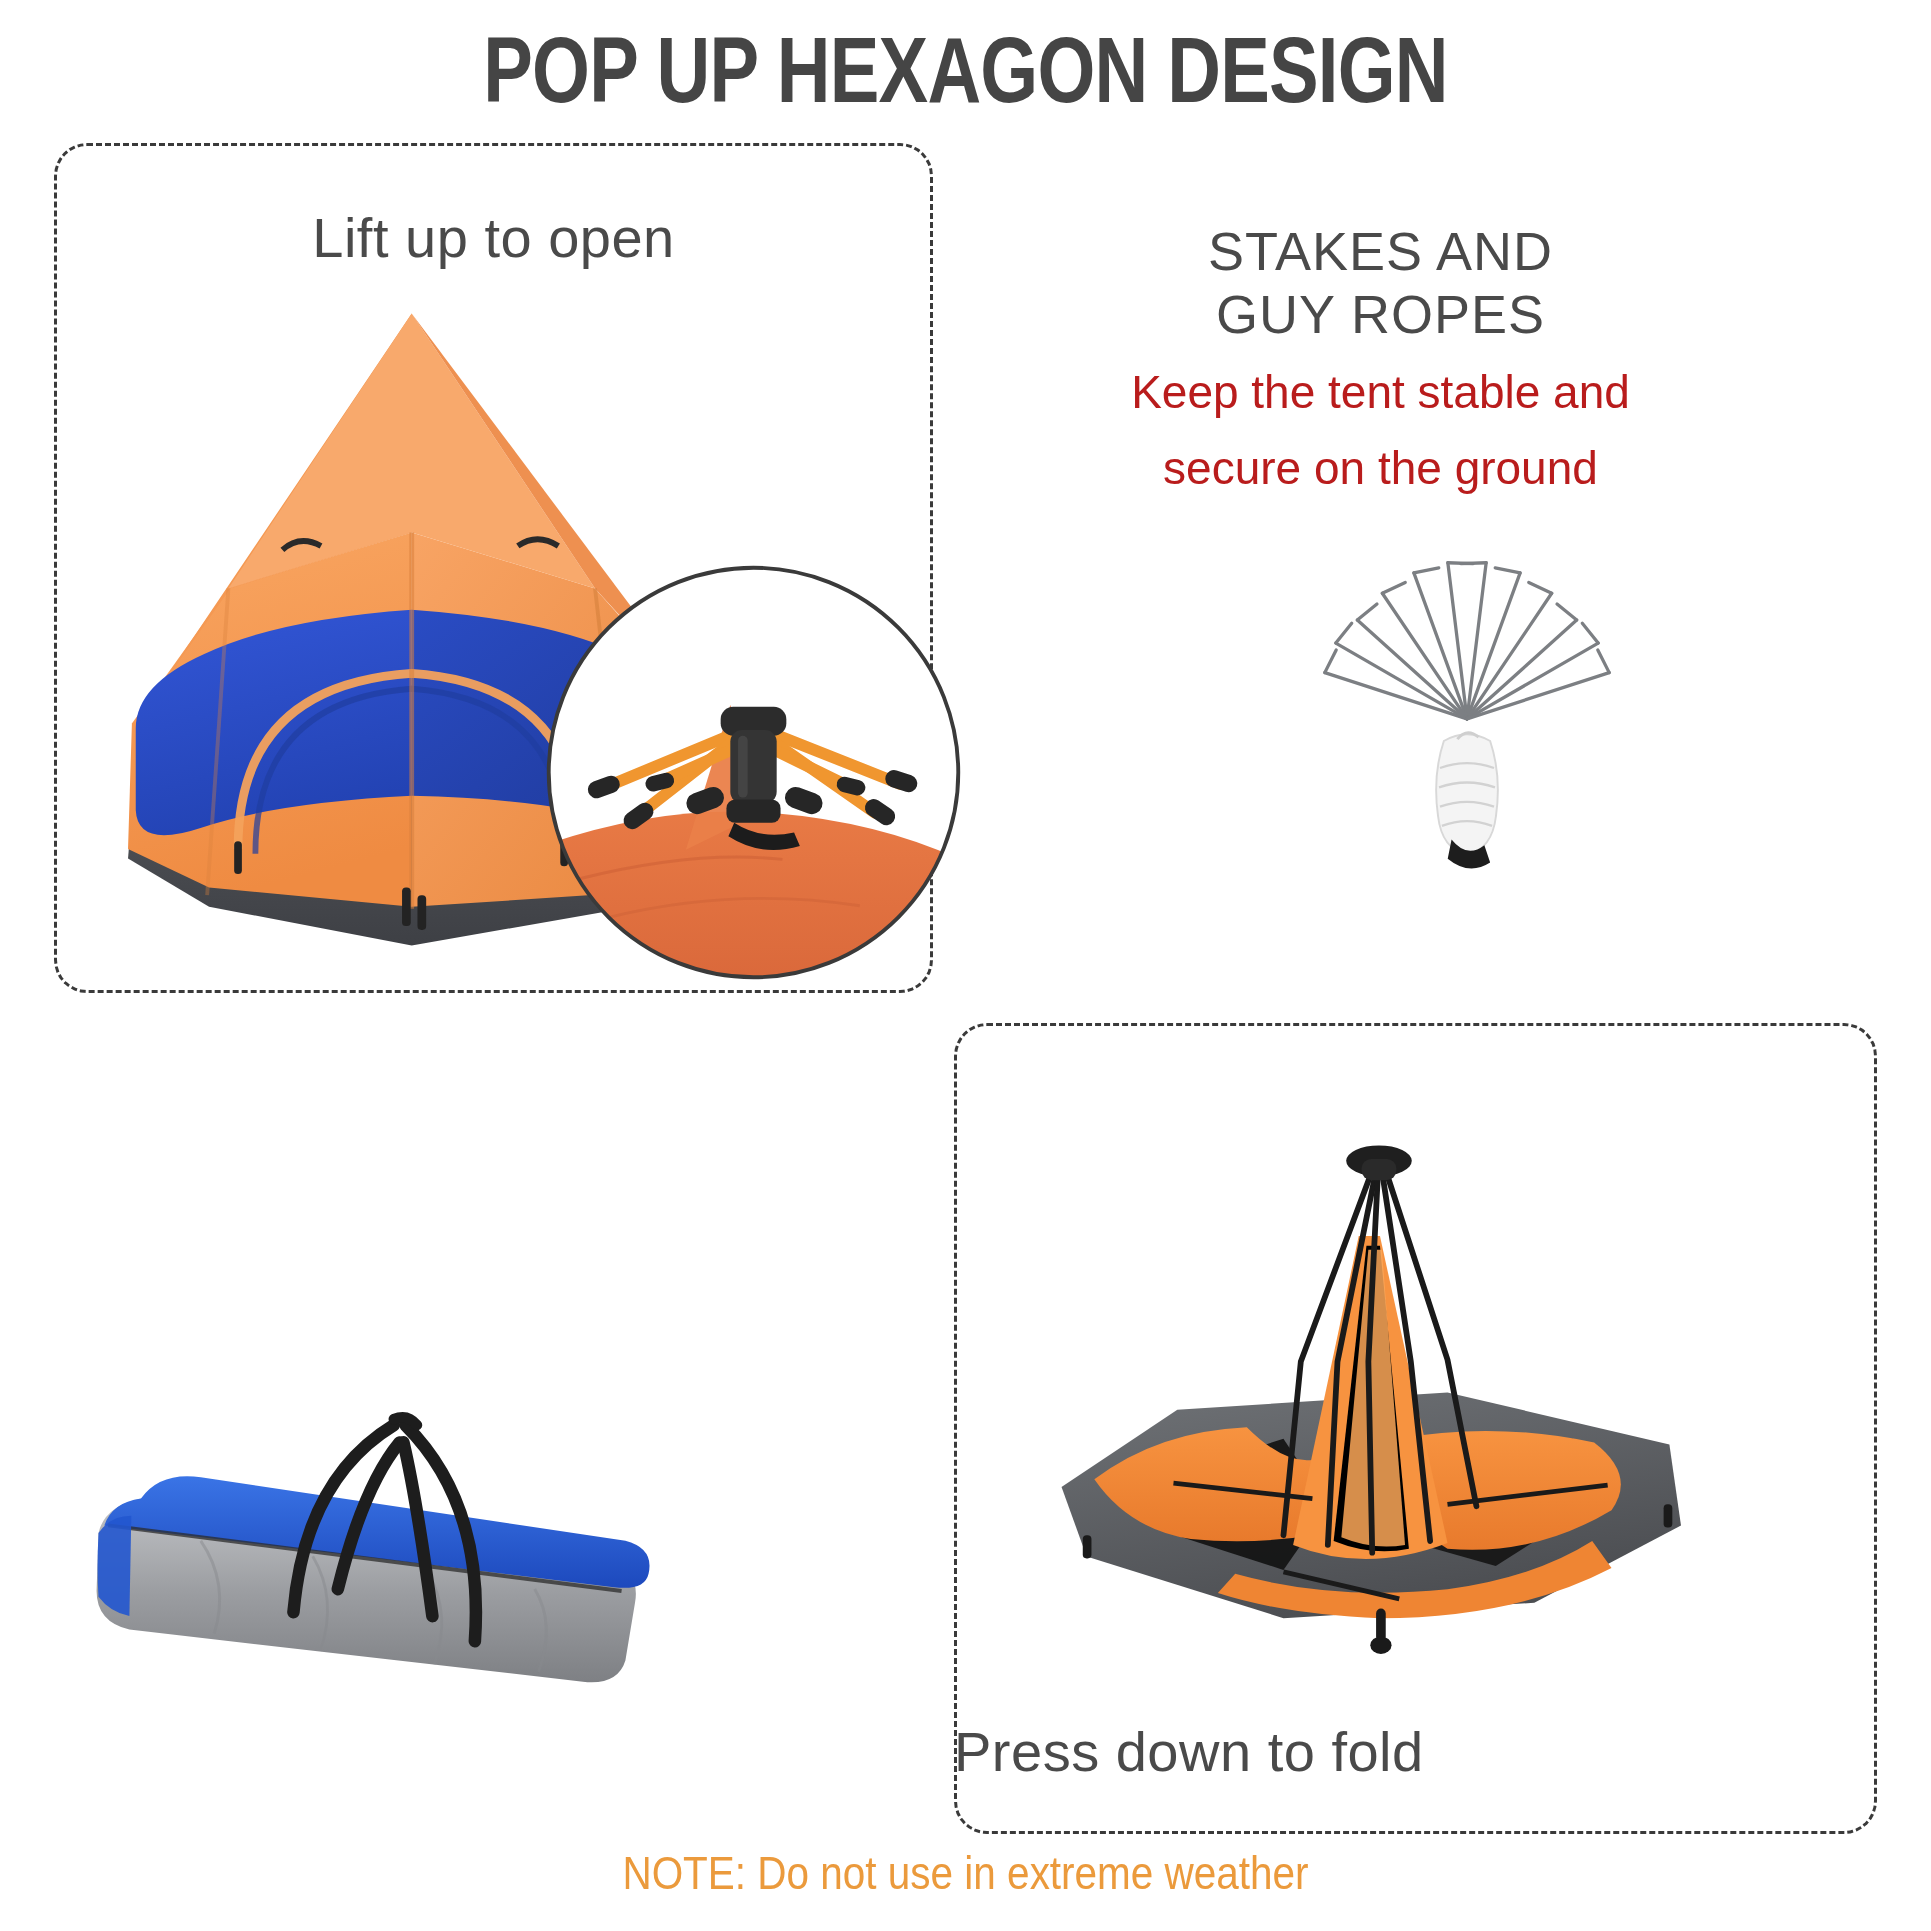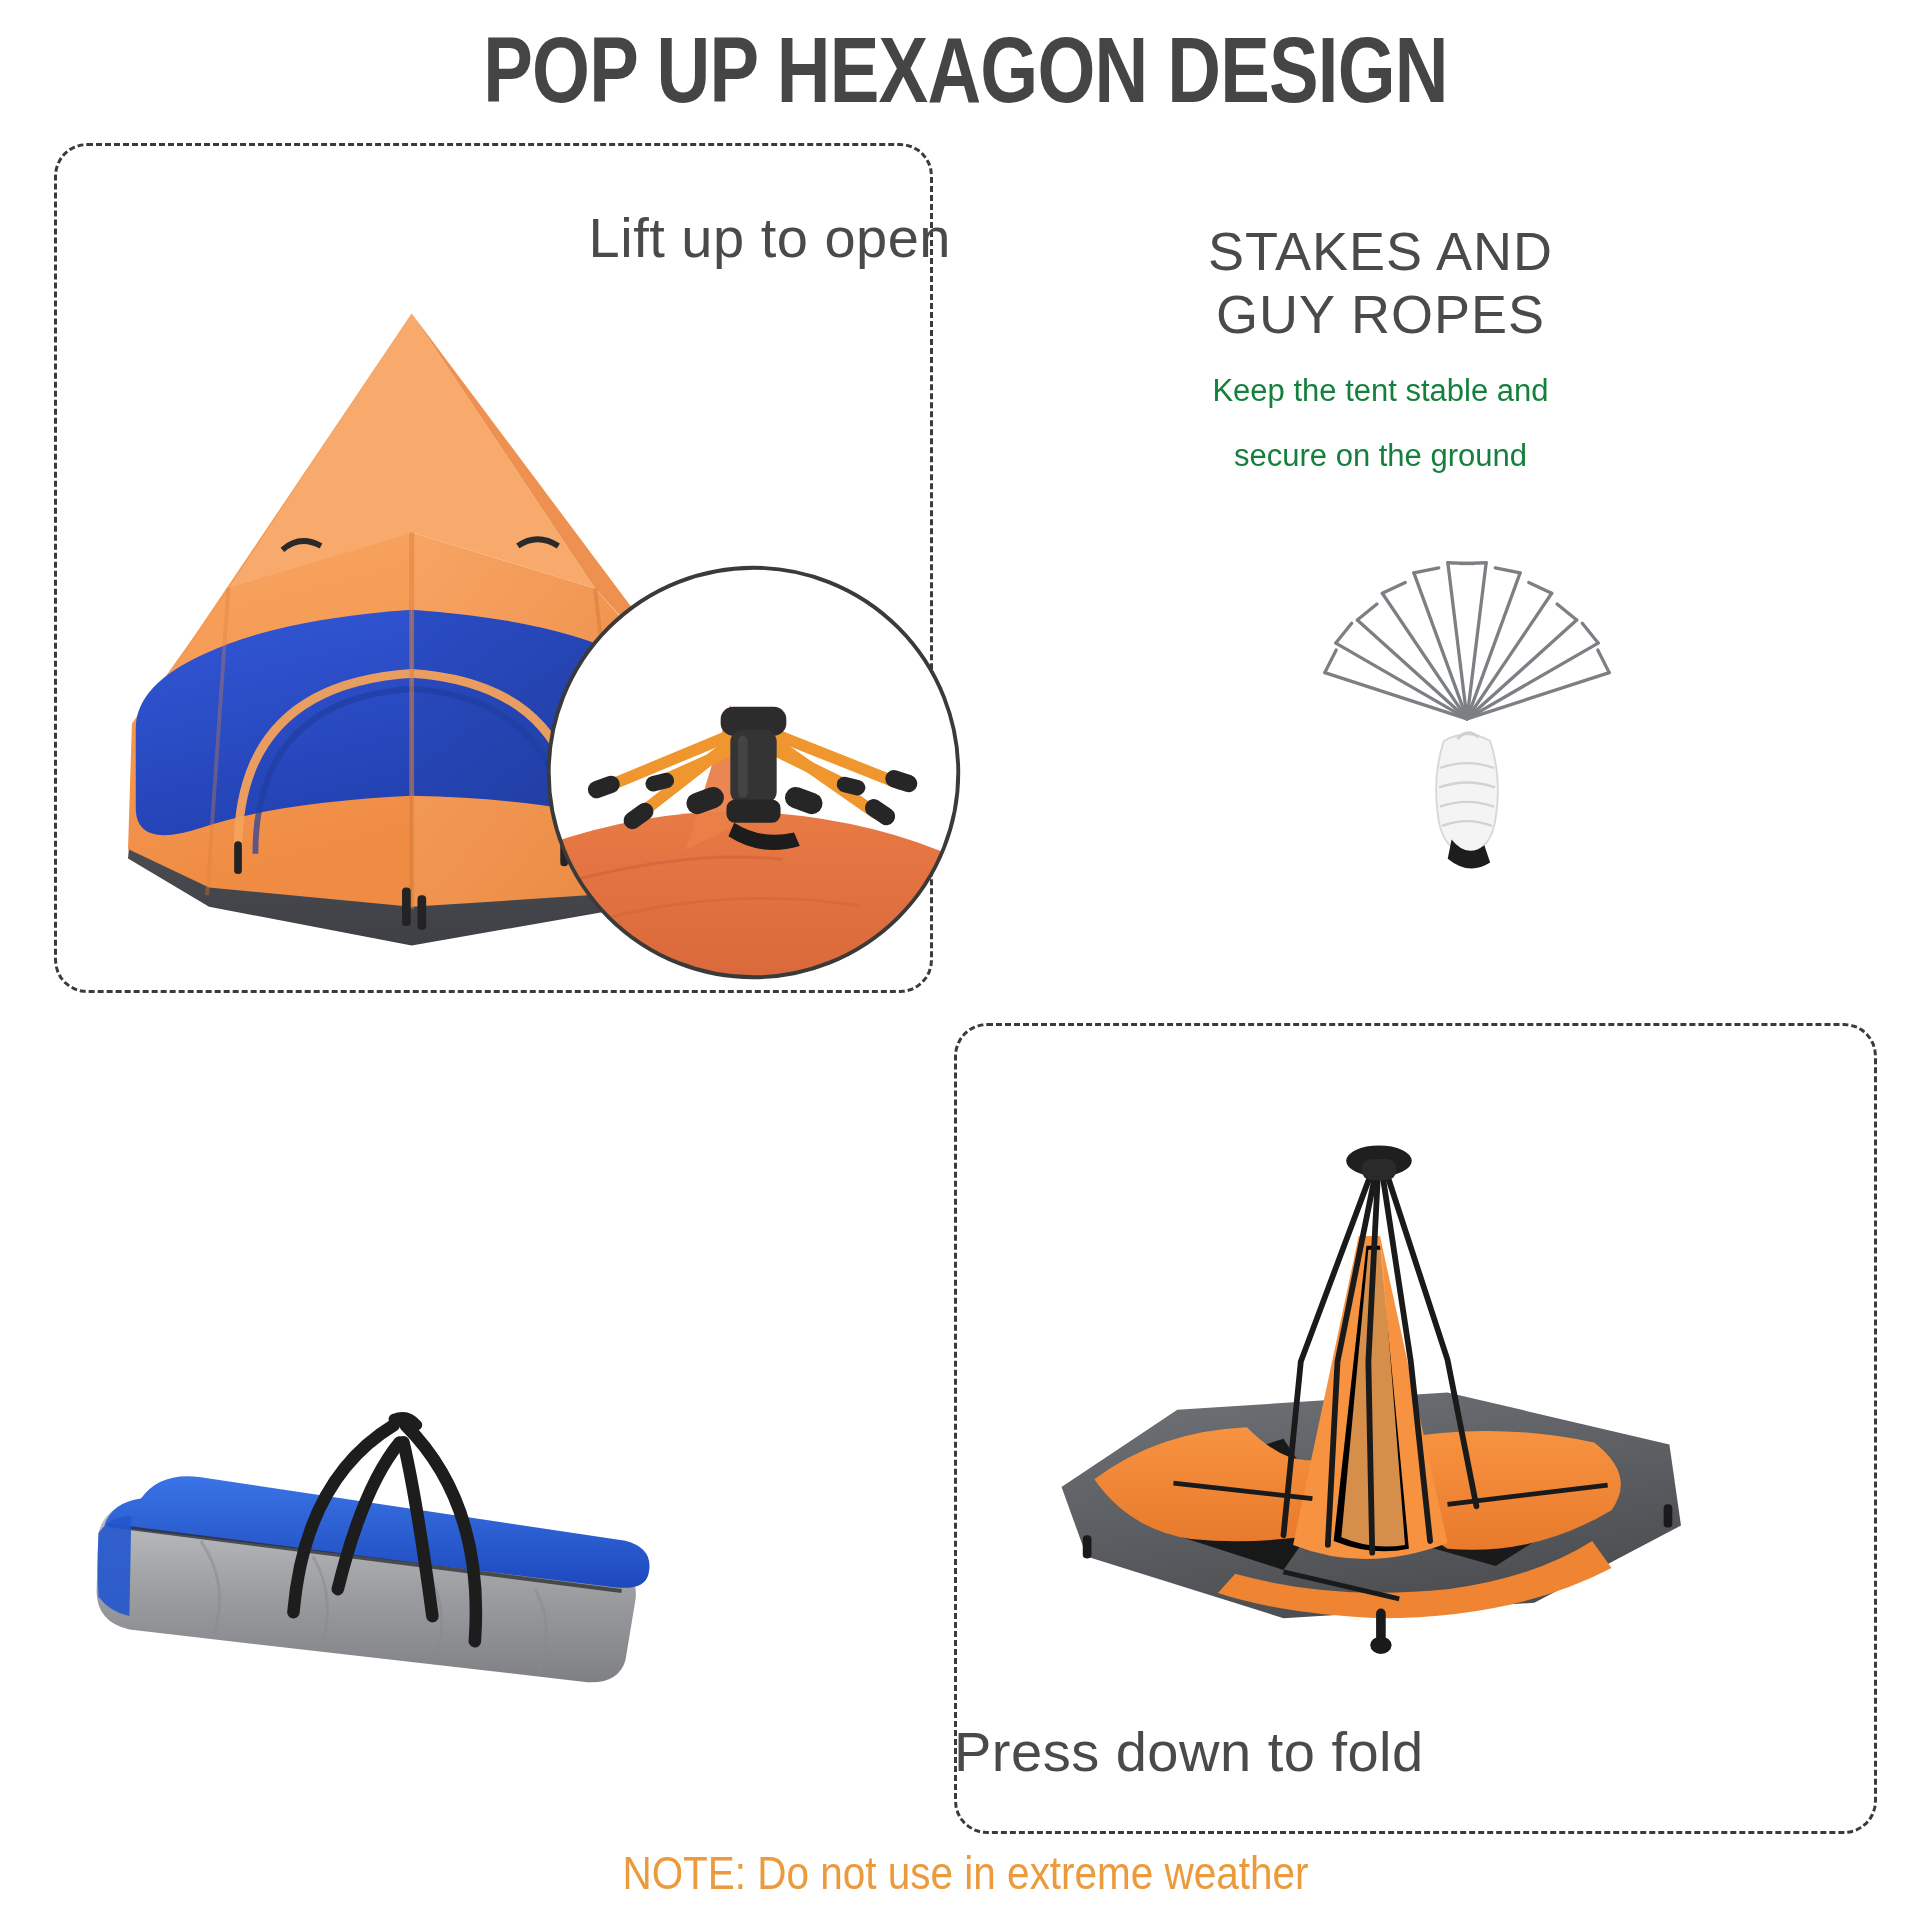--- a/index.html
+++ b/index.html
@@ -40,22 +40,22 @@
   #box-top-left  { left: 54px;  top: 143px;  width: 879px;  height: 850px; }
   #box-bottom-right { left: 954px; top: 1023px; width: 923px; height: 811px; }
 
   
   .cap {
     position: absolute;
     color: #4a4a4a;
     white-space: nowrap;
   }
   #cap-lift {
-    left: 72px; top: 205px; width: 879px;
-    text-align: right;
+    left: 54px; top: 205px; width: 879px;
+    text-align: center;
     font-size: 56px;
     font-weight: 400;
     letter-spacing: 0.5px;
   }
   #cap-press {
     left: 954px; top: 1719px; width: 923px;
     text-align: left;
     font-size: 56px;
     font-weight: 400;
     letter-spacing: 0.5px;
@@ -68,25 +68,25 @@
     text-align: center;
     color: #4a4a4a;
   }
   .block-right-top .h {
     font-size: 54px;
     font-weight: 400;
     line-height: 1.17;
     letter-spacing: 1px;
   }
   .block-right-top .s {
-    margin-top: 26px;
-    font-size: 31px;
+    margin-top: 18px;
+    font-size: 46px;
     font-weight: 300;
     line-height: 1.25;
-    color: #15803d;
+    color: #b91c1c;
   }
 
   .block-bag {
     position: absolute;
     left: 126px; top: 1130px;
     width: 618px;
     text-align: center;
     color: #4a4a4a;
   }
   .block-bag .h {

